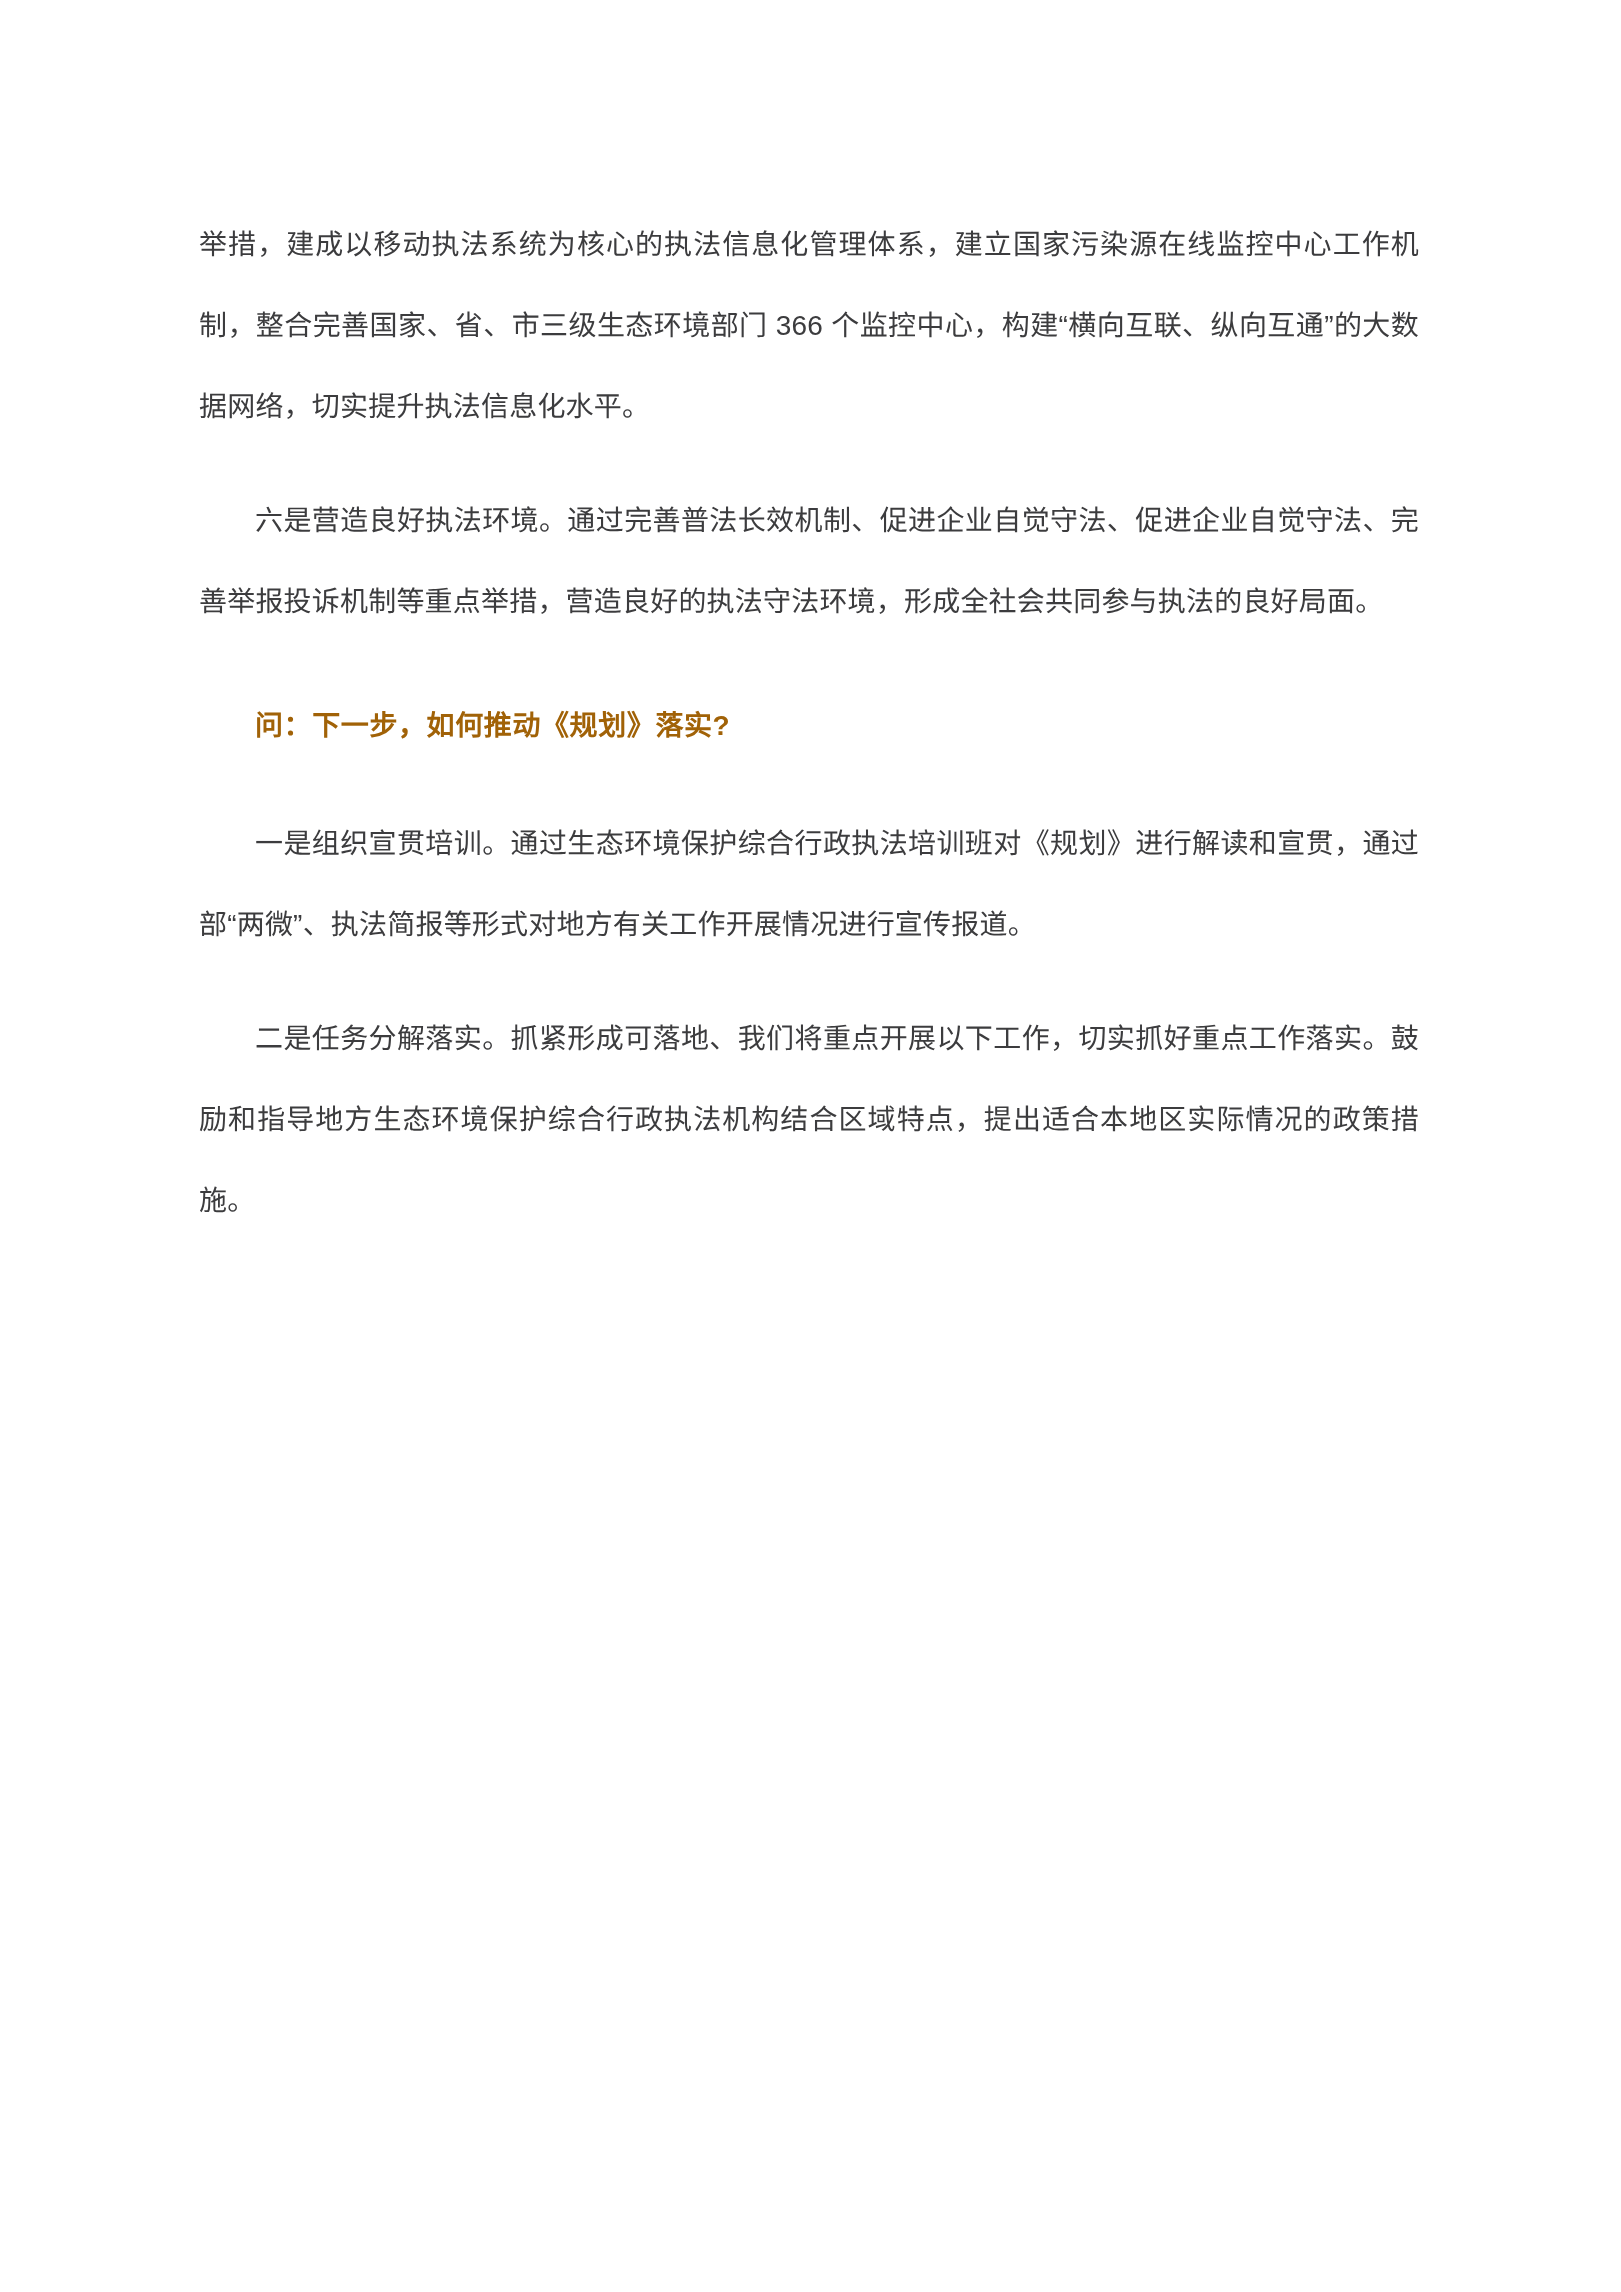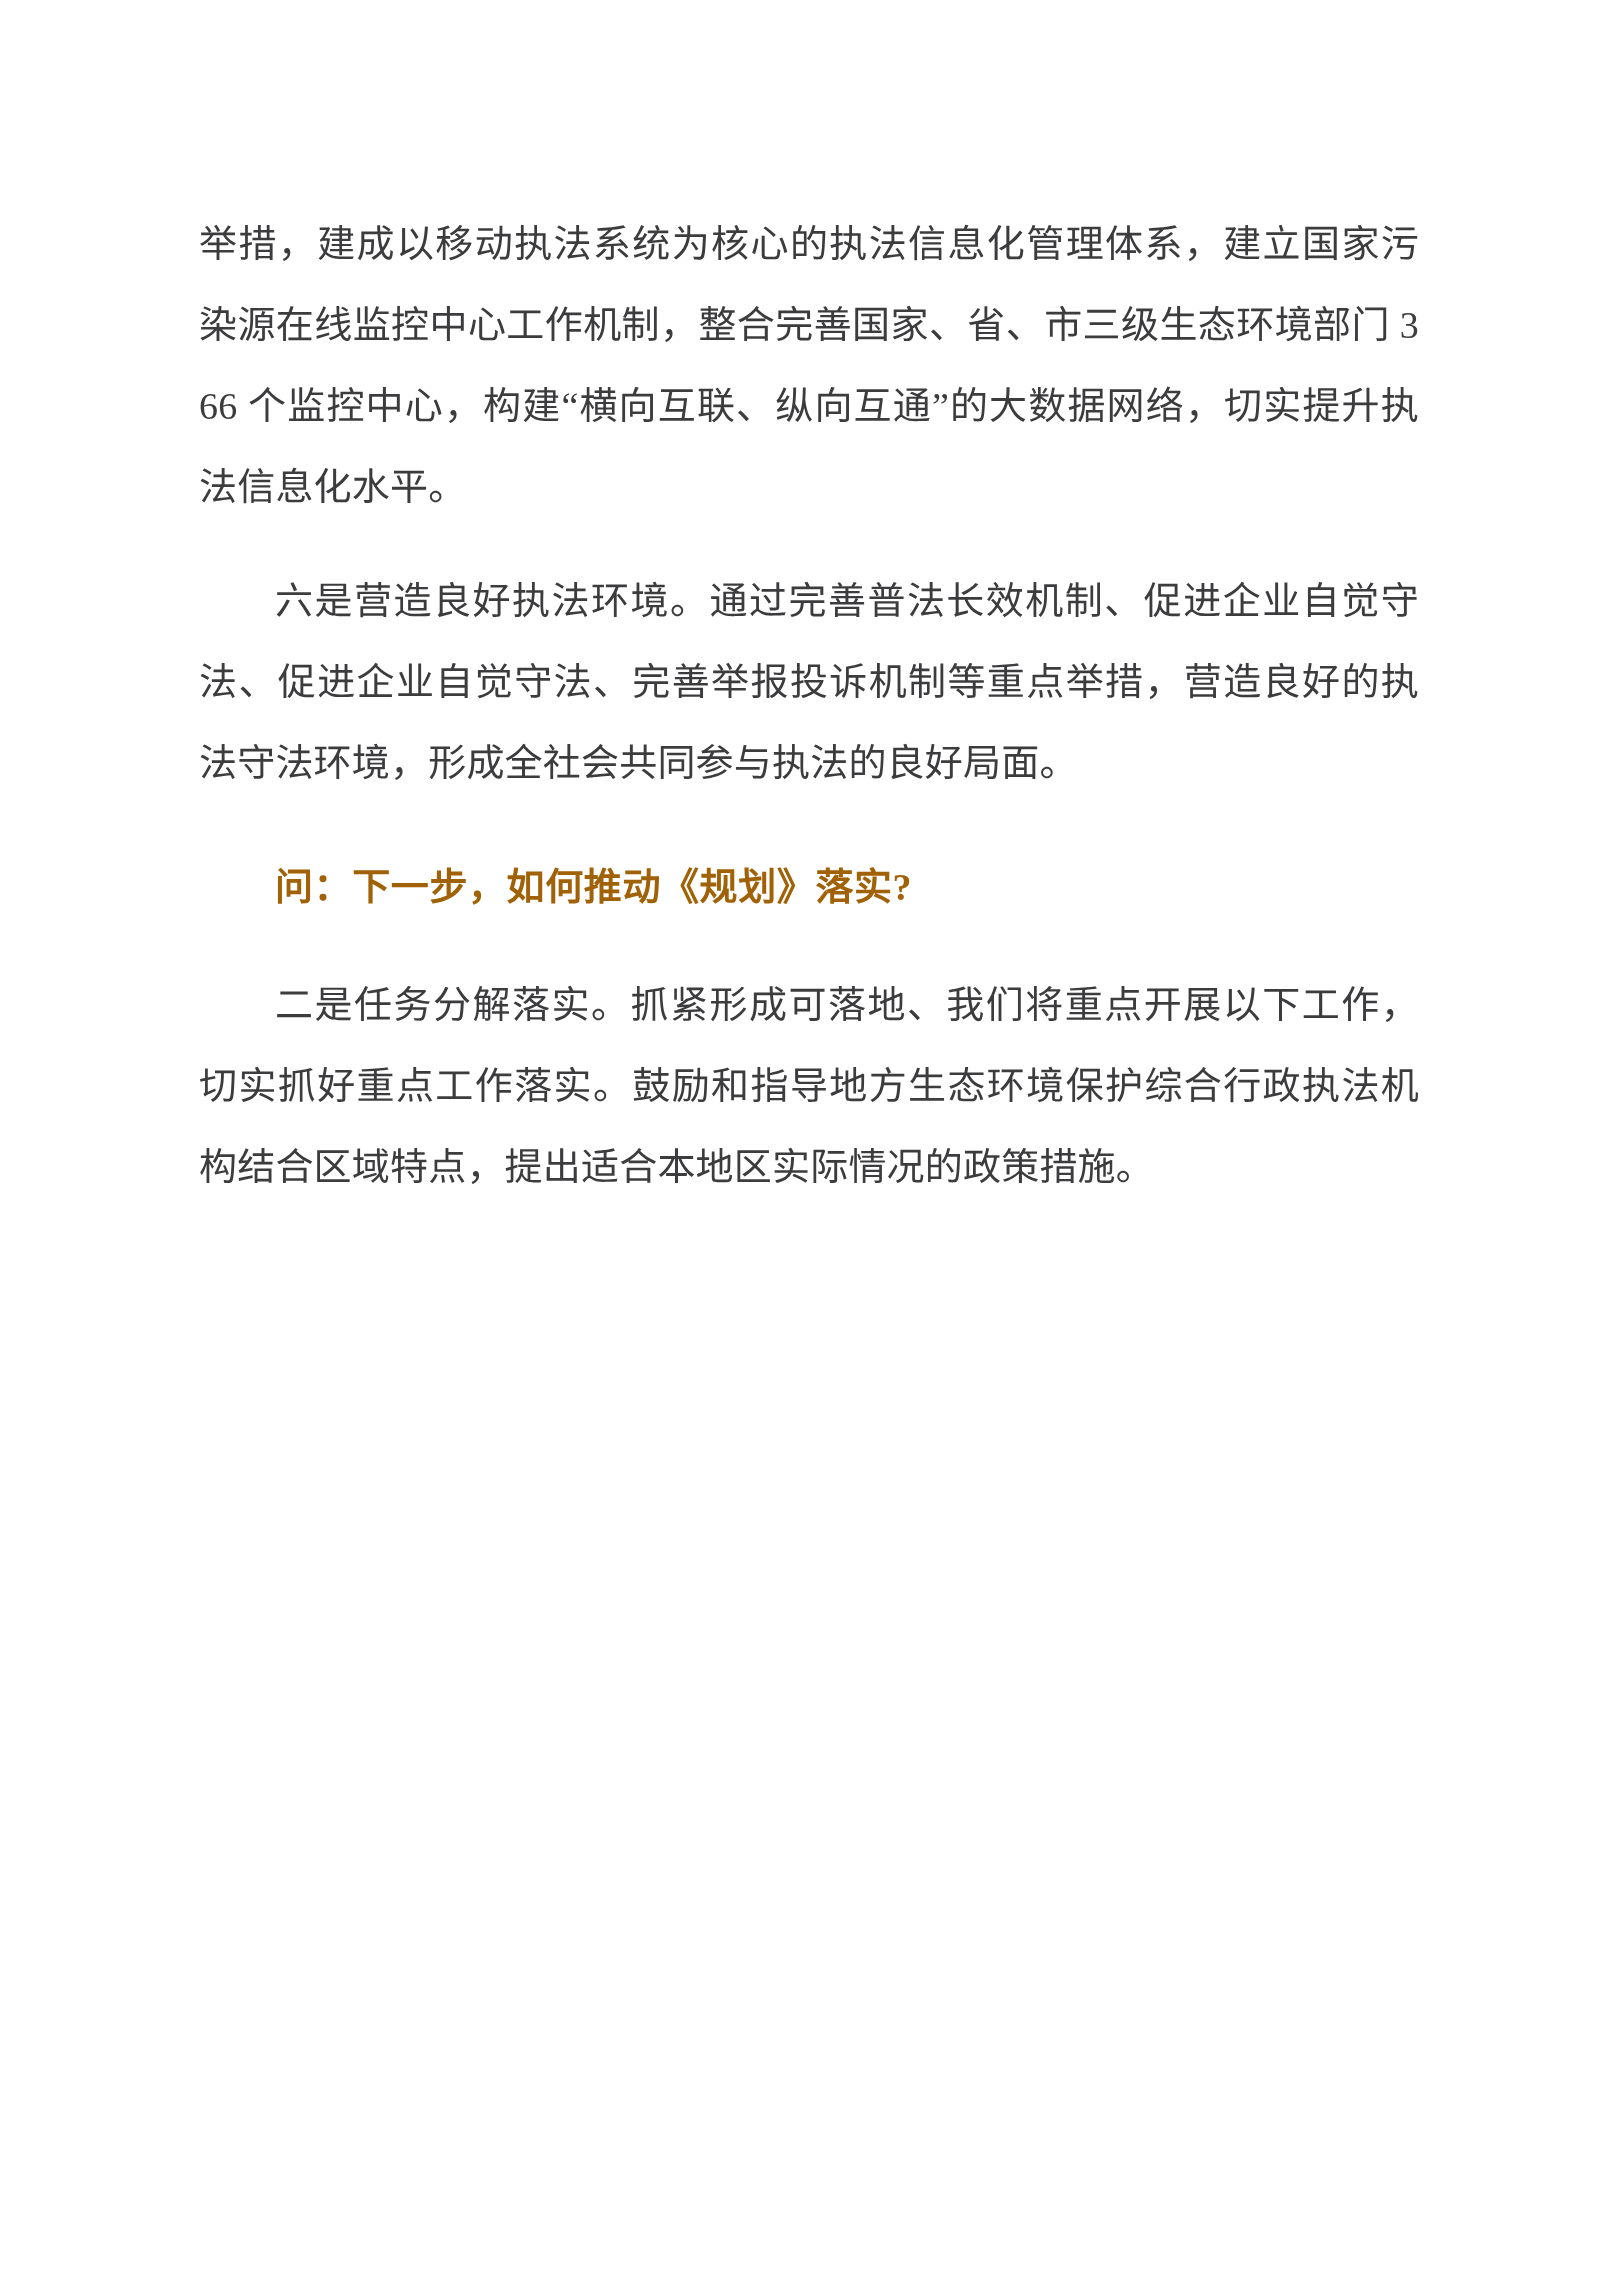--- a/index.html
+++ b/index.html
@@ -18,28 +18,27 @@
     font-family: "Liberation Sans", "DejaVu Sans", sans-serif;
   }
   .doc-body {
     position: absolute;
     left: 199px;
     top: 204px;
     width: 1220px;
   }
   .para {
     color: #3c3c3e;
-    font-size: 38px;
+    font-size: 28px;
     line-height: 81px;
     letter-spacing: 0.2px;
     text-align: justify;
     text-justify: inter-ideograph;
     margin: 0 0 33px 0;
     word-break: break-all;
-    font-family: Liberation Serif, serif;
   }
   .para.indent {
     text-indent: 2em;
   }
   .para.bold {
     font-weight: bold;
     color: #a16207;
     letter-spacing: 0.6px;
   }
   .para .lead-bold {
@@ -60,18 +59,19 @@
   <div class="doc-body">
 
     <p class="para">举措，建成以移动执法系统为核心的执法信息化管理体系，建立国家污染源在线监控中心工作机制，整合完善国家、省、市三级生态环境部门 366 个监控中心，构建“横向互联、纵向互通”的大数据网络，切实提升执法信息化水平。</p>
 
     <p class="para indent">六是营造良好执法环境。通过完善普法长效机制、促进企业自觉守法、促进企业自觉守法、完善举报投诉机制等重点举措，营造良好的执法守法环境，形成全社会共同参与执法的良好局面。</p>
 
 
     <p class="para indent bold qa-q">问：下一步，如何推动《规划》落实?</p>
 
 
+    <p class="para indent">一是组织宣贯培训。通过生态环境保护综合行政执法培训班对《规划》进行解读和宣贯，通过部“两微”、执法简报等形式对地方有关工作开展情况进行宣传报道。</p>
 
     <p class="para indent">二是任务分解落实。抓紧形成可落地、我们将重点开展以下工作，切实抓好重点工作落实。鼓励和指导地方生态环境保护综合行政执法机构结合区域特点，提出适合本地区实际情况的政策措施。</p>
 
   </div>
 </div>
 
 
 </body></html>

